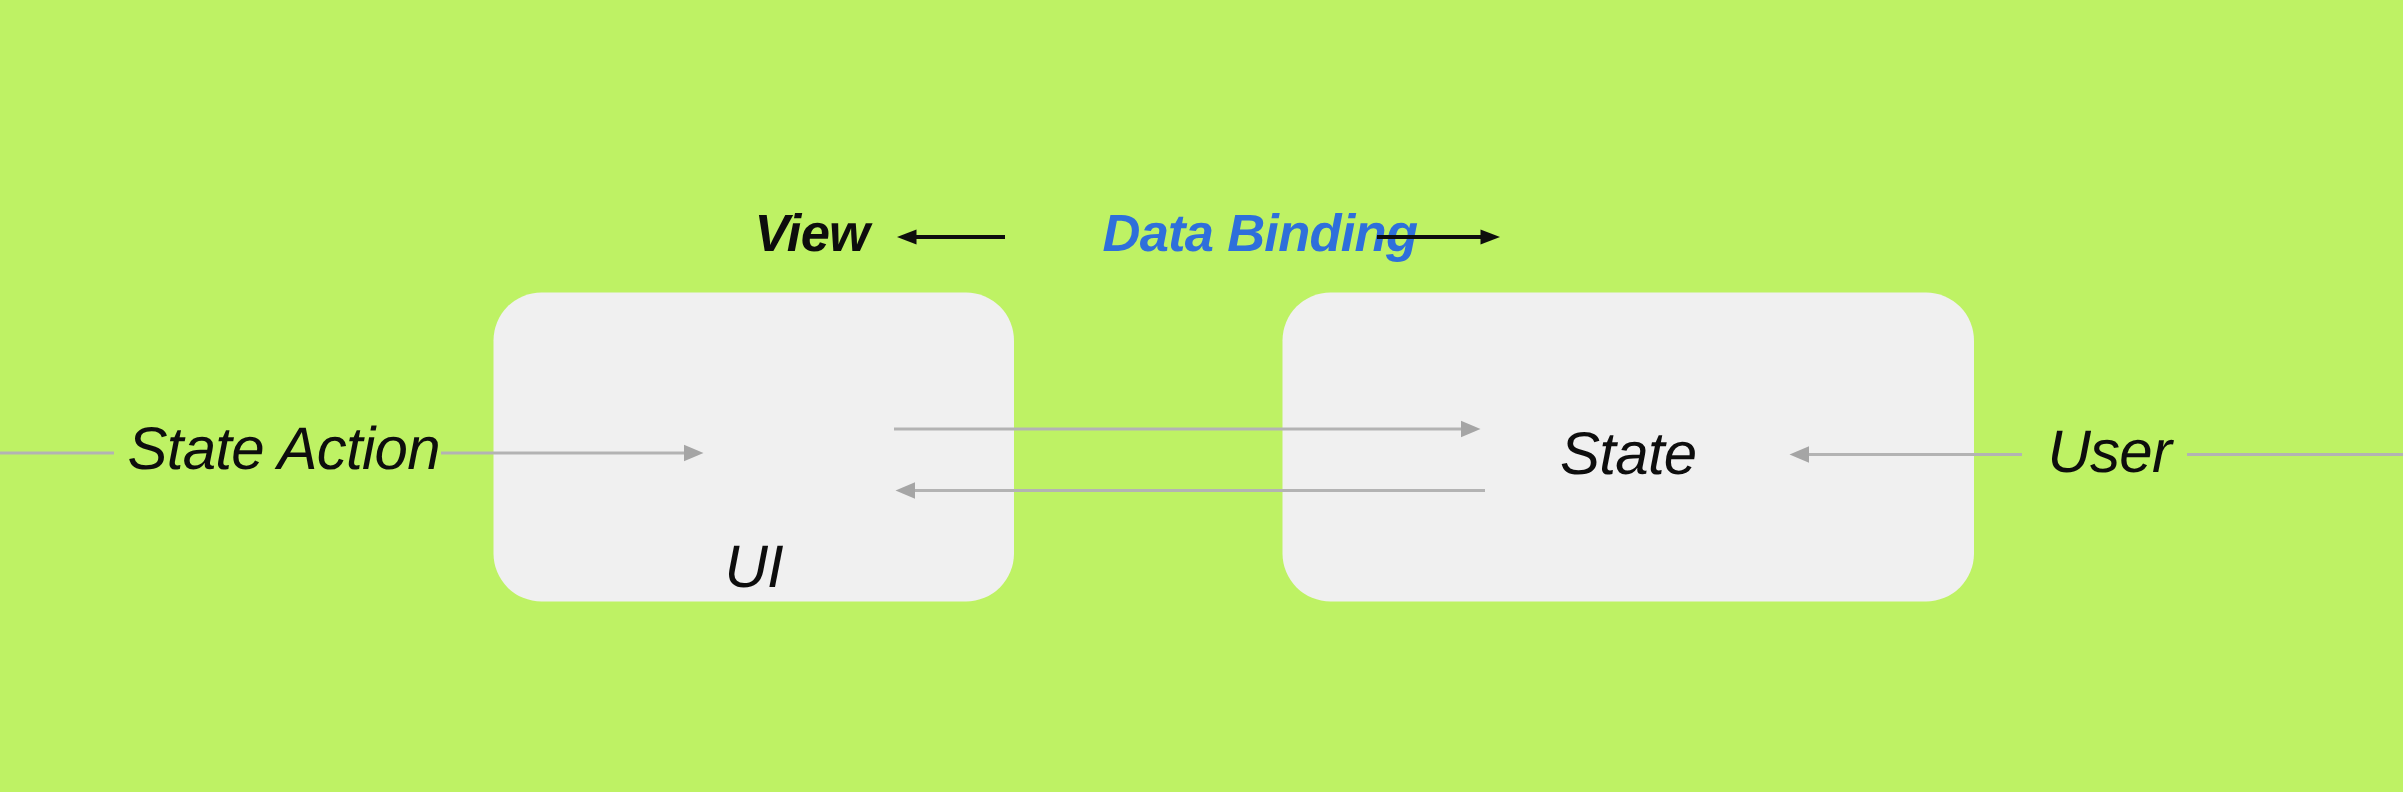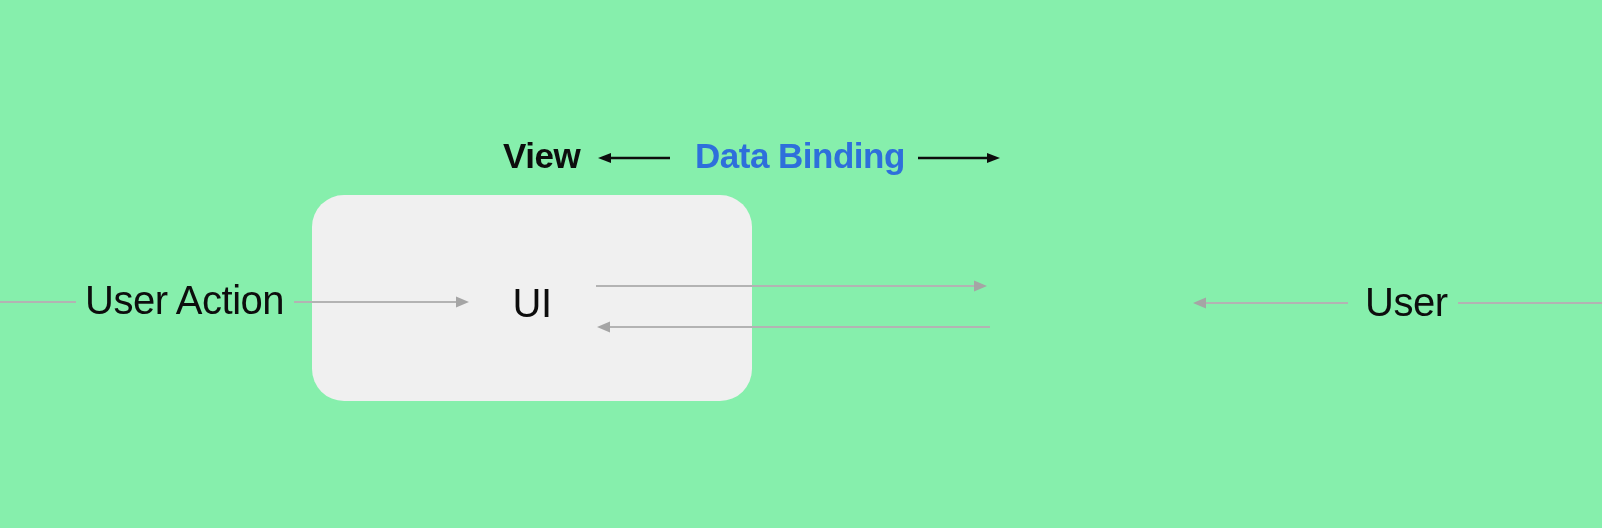--- a/index.html
+++ b/index.html
@@ -10,22 +10,23 @@
     --text-black: #0d0d0d;
   }
   * { margin: 0; padding: 0; box-sizing: border-box; }
   html, body { background: #ffffff; }
   body { font-family: "Liberation Sans", sans-serif; }
 
   .canvas {
     position: relative;
     width: 1602px;
     height: 528px;
-    background: #86efac;
+    background: #bef264;
     overflow: hidden;
+    font-style: italic;
   }
 
   
   .top-label {
     position: absolute;
     top: 156px;
     transform: translateY(-50%);
     font-size: 35px;
     letter-spacing: -0.5px;
     color: var(--text-black);
@@ -54,21 +55,21 @@
     align-items: center;
     justify-content: center;
   }
   .node-box .node-label {
     font-size: 40px;
     letter-spacing: -0.5px;
     color: var(--text-black);
     padding-top: 10px;
     white-space: nowrap;
   }
-  .box-ui    { left: 312px;  width: 440px; }
+  .box-ui    { left: 329px;  width: 347px; align-items: flex-end; }
   .box-state { left: 855px;  width: 461px; }
 
   
   .side-label {
     position: absolute;
     transform: translateY(-50%);
     font-size: 40px;
     letter-spacing: -0.5px;
     color: var(--text-black);
     white-space: nowrap;
@@ -92,34 +93,37 @@
 
 <div class="canvas">
 
   <span class="top-label bold" style="left:503px">View</span>
 
   <svg class="black-arrow" style="left:598px" width="73" height="14" viewBox="0 0 73 14" aria-hidden="true">
     <line x1="72" y1="7" x2="12" y2="7"></line>
     <polygon points="13,2 0,7 13,12"></polygon>
   </svg>
 
-  <span class="top-label accent" style="left:695px">Data Binding</span>
+  <span class="top-label accent" style="left:735px">Data Binding</span>
 
   <svg class="black-arrow" style="left:918px" width="83" height="14" viewBox="0 0 83 14" aria-hidden="true">
     <line x1="0" y1="7" x2="70" y2="7"></line>
     <polygon points="69,2 82,7 69,12"></polygon>
   </svg>
 
 
   <div class="node-box box-ui">
     <span class="node-label">UI</span>
   </div>
 
+  <div class="node-box box-state">
+    <span class="node-label">State</span>
+  </div>
 
-  <span class="side-label label-user-action">User Action</span>
+  <span class="side-label label-user-action">State Action</span>
 
   <span class="side-label label-data">User</span>
 
   <svg class="overlay" viewBox="0 0 1602 528" aria-hidden="true">
 
     <g>
       <line x1="0" y1="302" x2="76" y2="302"></line>
     </g>
 
     <g>

